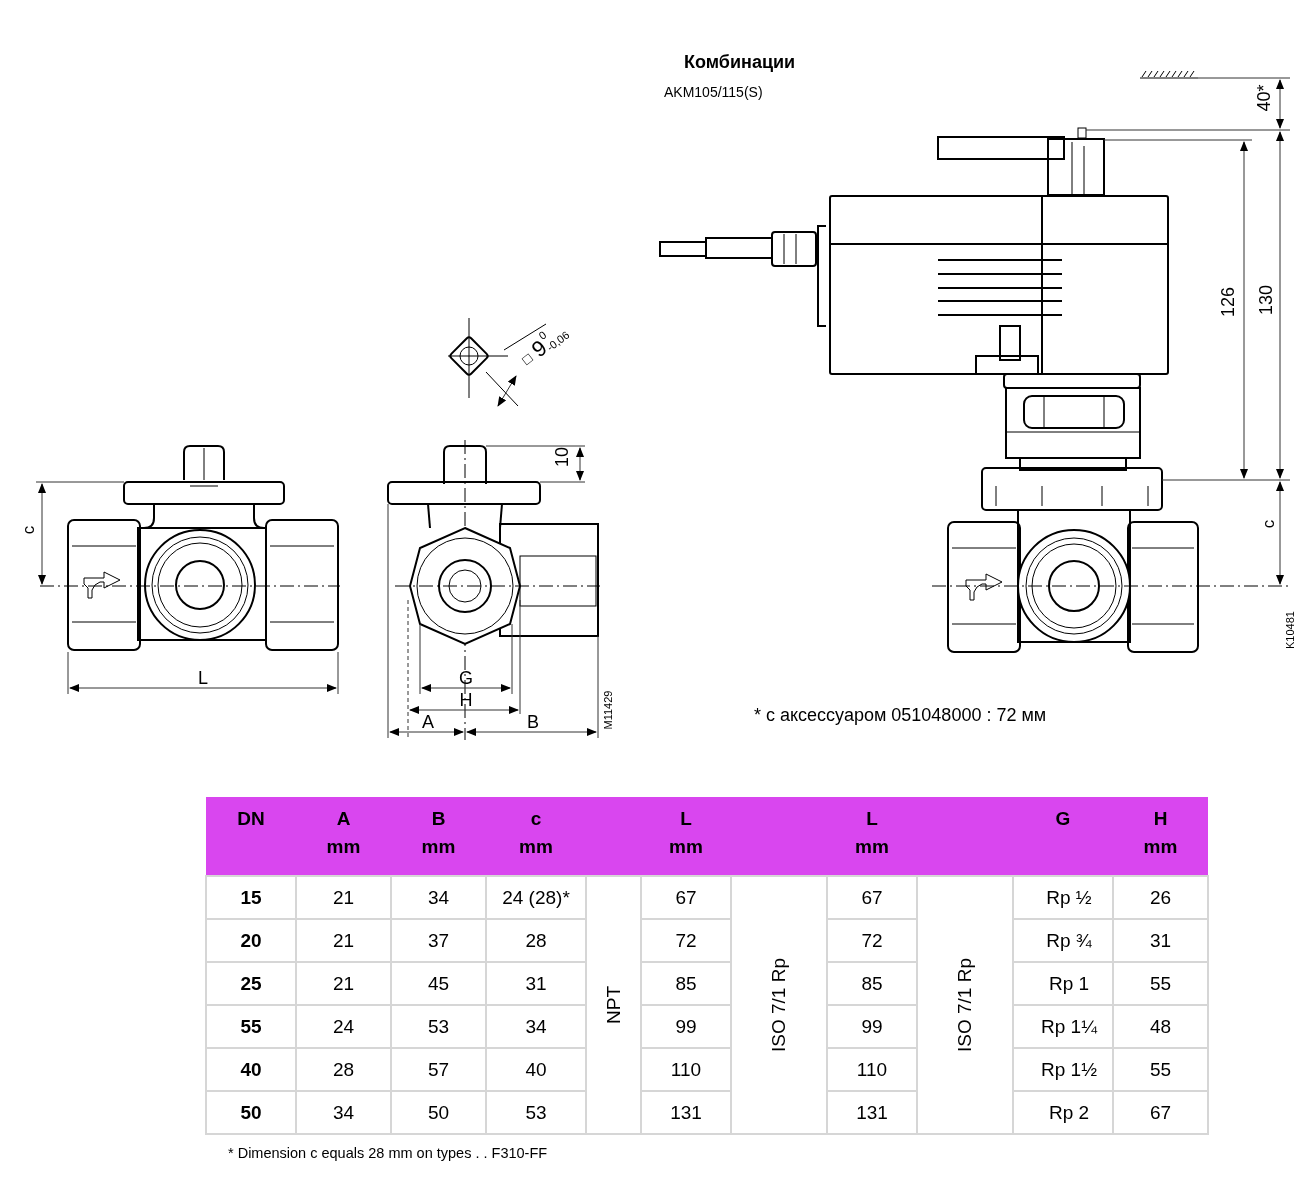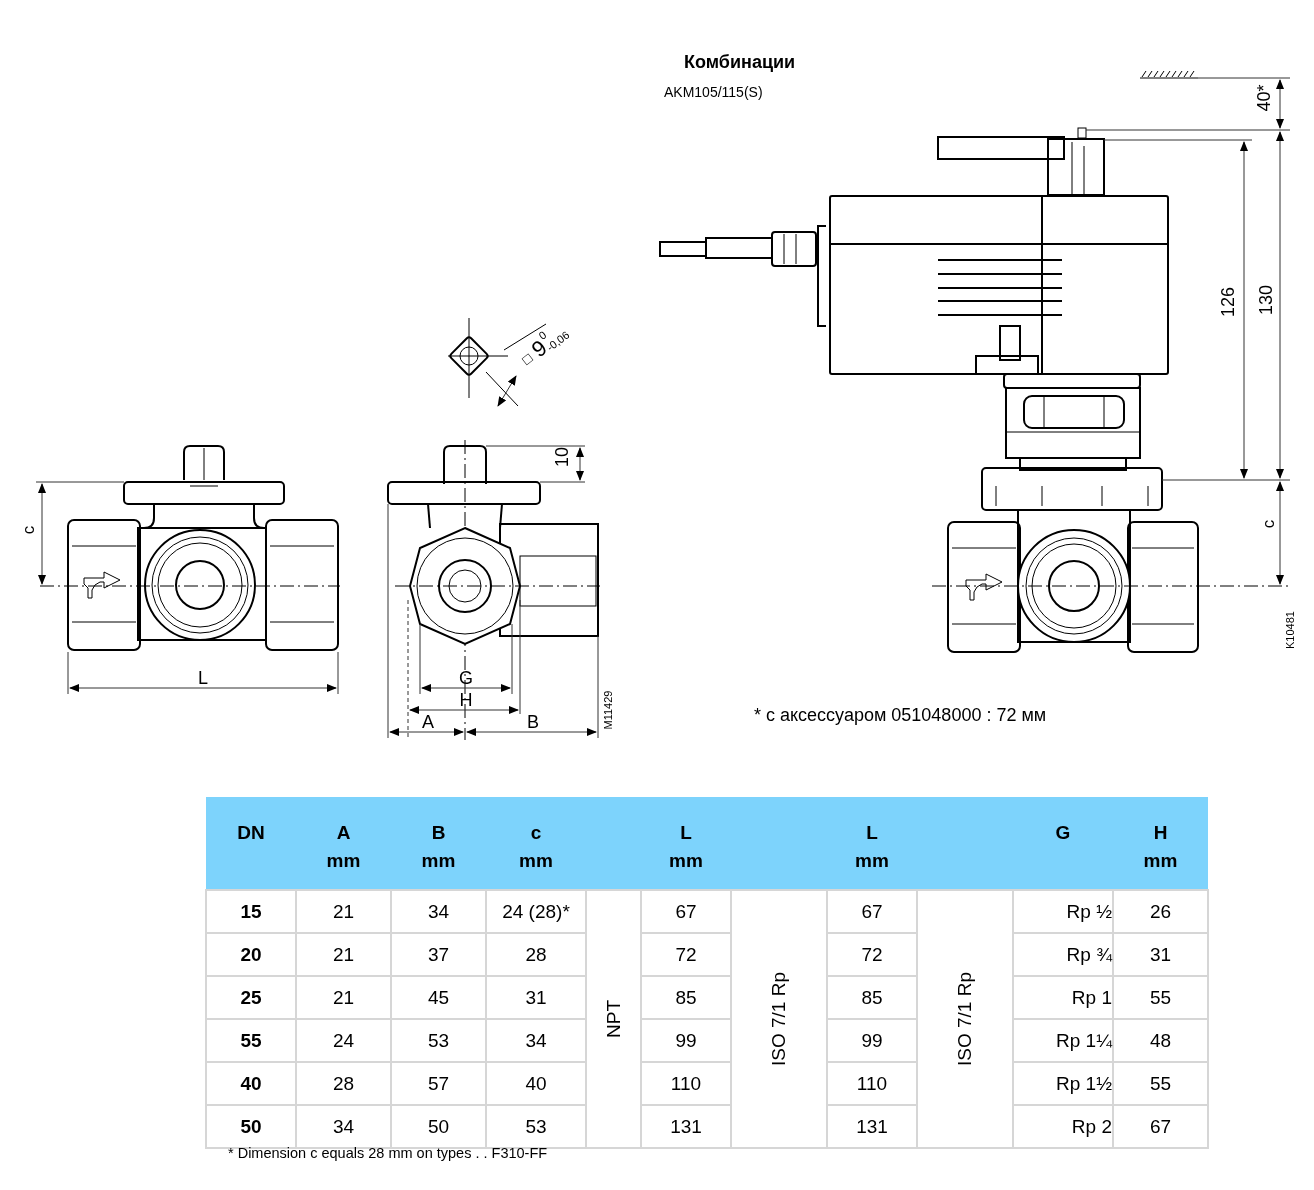--- a/index.html
+++ b/index.html
@@ -12,25 +12,25 @@
   .dim { stroke:#333; fill:none; stroke-width:1; }
   .cl { stroke:#000; fill:none; stroke-width:1; stroke-dasharray:14 4 2 4; }
   .fillw { fill:#fff; }
 
   .title { position:absolute; left:684px; top:52px; font-weight:bold; font-size:18px; }
   .subtitle { position:absolute; left:664px; top:84px; font-size:14px; }
   .accessory-note { position:absolute; left:741px; top:705px; font-size:18px;margin-left:13px; }
 
   table.dims { position:absolute; left:205px; top:797px; border-collapse:collapse;
                font-size:19px; table-layout:fixed; }
-  table.dims th { background:#7dd3fc; font-weight:bold; height:70px; vertical-align:top;
-                  padding:22px 0 0 0; line-height:28px; text-align:center; }
+  table.dims th { background:#d946ef; font-weight:bold; height:70px; vertical-align:top;
+                  padding:8px 0 0 0; line-height:28px; text-align:center; }
   table.dims td { height:41px; text-align:center; border:2px solid #d6d6d6; padding:0; }
   table.dims td.dn { font-weight:bold; }
-  table.dims td.left { text-align:right; padding-left:12px; }
+  table.dims td.left { text-align:center; padding-left:12px; }
   .vtext { display:inline-block; transform:rotate(-90deg); white-space:nowrap; }
   .footnote { position:absolute; left:228px; top:1145px; font-size:14.5px; }
 </style>
 </head>
 <body>
 
 <svg id="drawings" width="1314" height="790" viewBox="0 0 1314 790">
   <defs>
     <marker id="arr" markerWidth="10" markerHeight="8" refX="9" refY="4" orient="auto-start-reverse" markerUnits="userSpaceOnUse">
       <path d="M0,0 L10,4 L0,8 z" fill="#000"></path>

